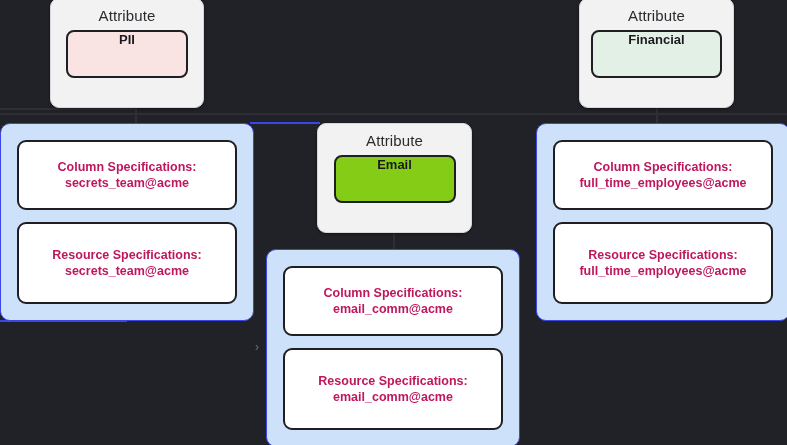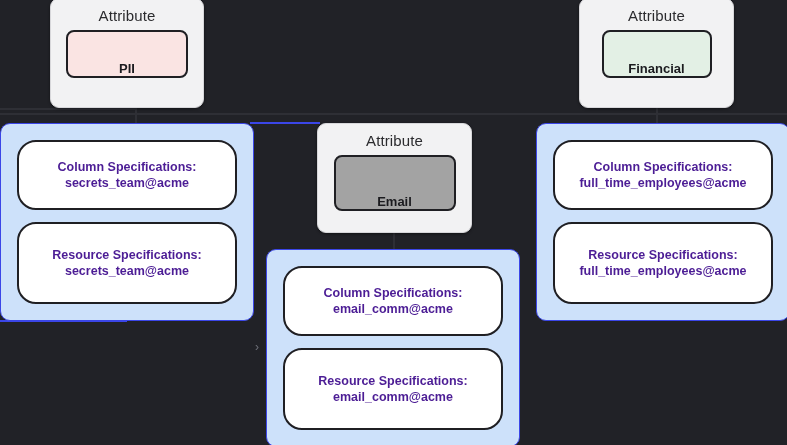--- a/index.html
+++ b/index.html
@@ -37,21 +37,21 @@
     margin-bottom:7px;
     line-height:1;
     font-weight:400;
     text-align:center;
   }
   .chip{
     box-sizing:border-box;
     border:2px solid #1f1f23;
     border-radius:8px;
     display:flex;
-    align-items:flex-end;
+    align-items:flex-start;
     justify-content:center;
     font-size:13px;
     font-weight:bold;
     color:#1b1b1f;
   }
 
   
   .spec-panel{
     position:absolute;
     background:#cde1fa;
@@ -62,29 +62,29 @@
     flex-direction:column;
     align-items:center;
     gap:12px;
     padding:16px;
   }
   .spec-box{
     box-sizing:border-box;
     width:100%;
     background:#ffffff;
     border:2px solid #1f1f23;
-    border-radius:19px;
+    border-radius:9px;
     display:flex;
     flex-direction:column;
     align-items:center;
     justify-content:center;
     text-align:center;
     font-size:12.5px;
     font-weight:bold;
-    color:#4c1d95;
+    color:#be185d;
     line-height:1.32;
     padding:6px 24px;
   }
   .spec-box .ln{display:block;white-space:nowrap;}
 
   .chevron{
     position:absolute;
     color:#6e7079;
     font-size:12px;
     line-height:1;
@@ -118,39 +118,39 @@
       <span class="ln">secrets_team@acme</span>
     </div>
     <div class="spec-box" style="height:84px;">
       <span class="ln">Resource Specifications:</span>
       <span class="ln">secrets_team@acme</span>
     </div>
   </div>
 
   <div class="attr-card" style="left:317px;top:123px;width:155px;height:110px;">
     <div class="attr-title">Attribute</div>
-    <div class="chip" style="width:122px;height:56px;background:#a3a3a3;">
+    <div class="chip" style="width:122px;height:48px;background:#84cc16;">
       <span>Email</span>
     </div>
   </div>
 
   <div class="spec-panel" style="left:266px;top:249px;width:254px;height:198px;">
     <div class="spec-box" style="height:72px;">
       <span class="ln">Column Specifications:</span>
       <span class="ln">email_comm@acme</span>
     </div>
     <div class="spec-box" style="height:84px;">
       <span class="ln">Resource Specifications:</span>
       <span class="ln">email_comm@acme</span>
     </div>
   </div>
 
   <div class="attr-card" style="left:579px;top:-2px;width:155px;height:110px;">
     <div class="attr-title">Attribute</div>
-    <div class="chip" style="width:110px;height:48px;background:#e3f0e5;">
+    <div class="chip" style="width:131px;height:48px;background:#e3f0e5;">
       <span>Financial</span>
     </div>
   </div>
 
   <div class="spec-panel" style="left:536px;top:123px;width:254px;height:198px;">
     <div class="spec-box" style="height:72px;">
       <span class="ln">Column Specifications:</span>
       <span class="ln">full_time_employees@acme</span>
     </div>
     <div class="spec-box" style="height:84px;">

